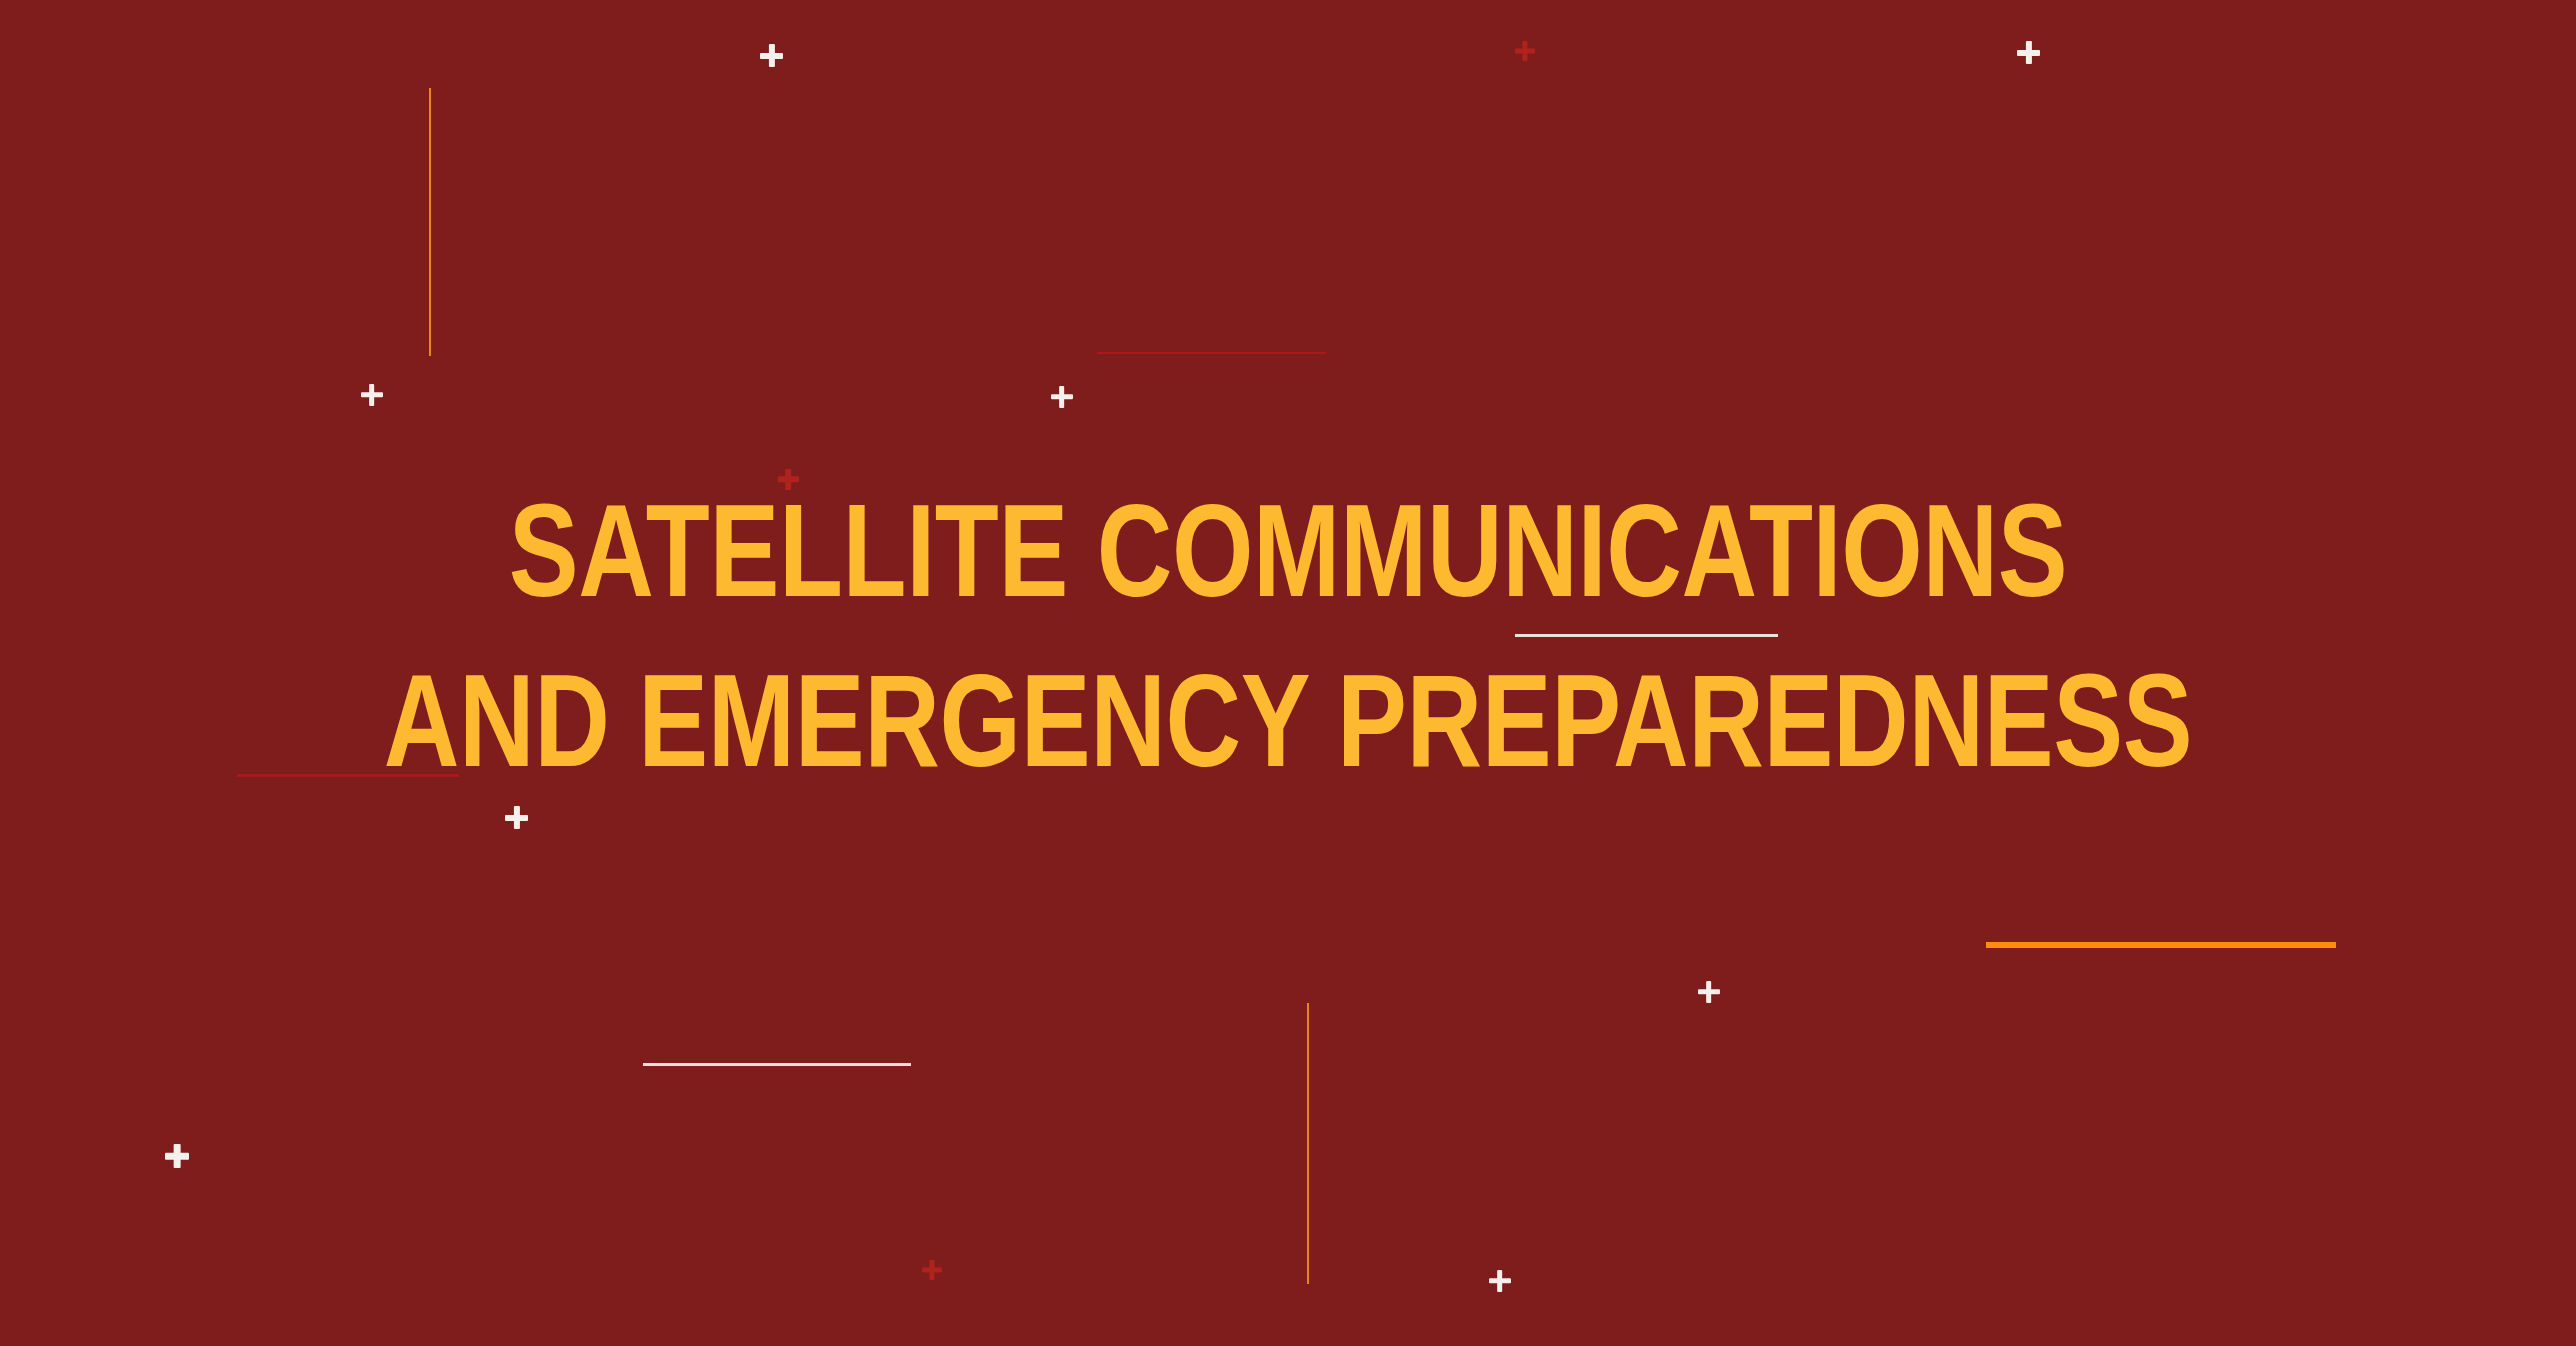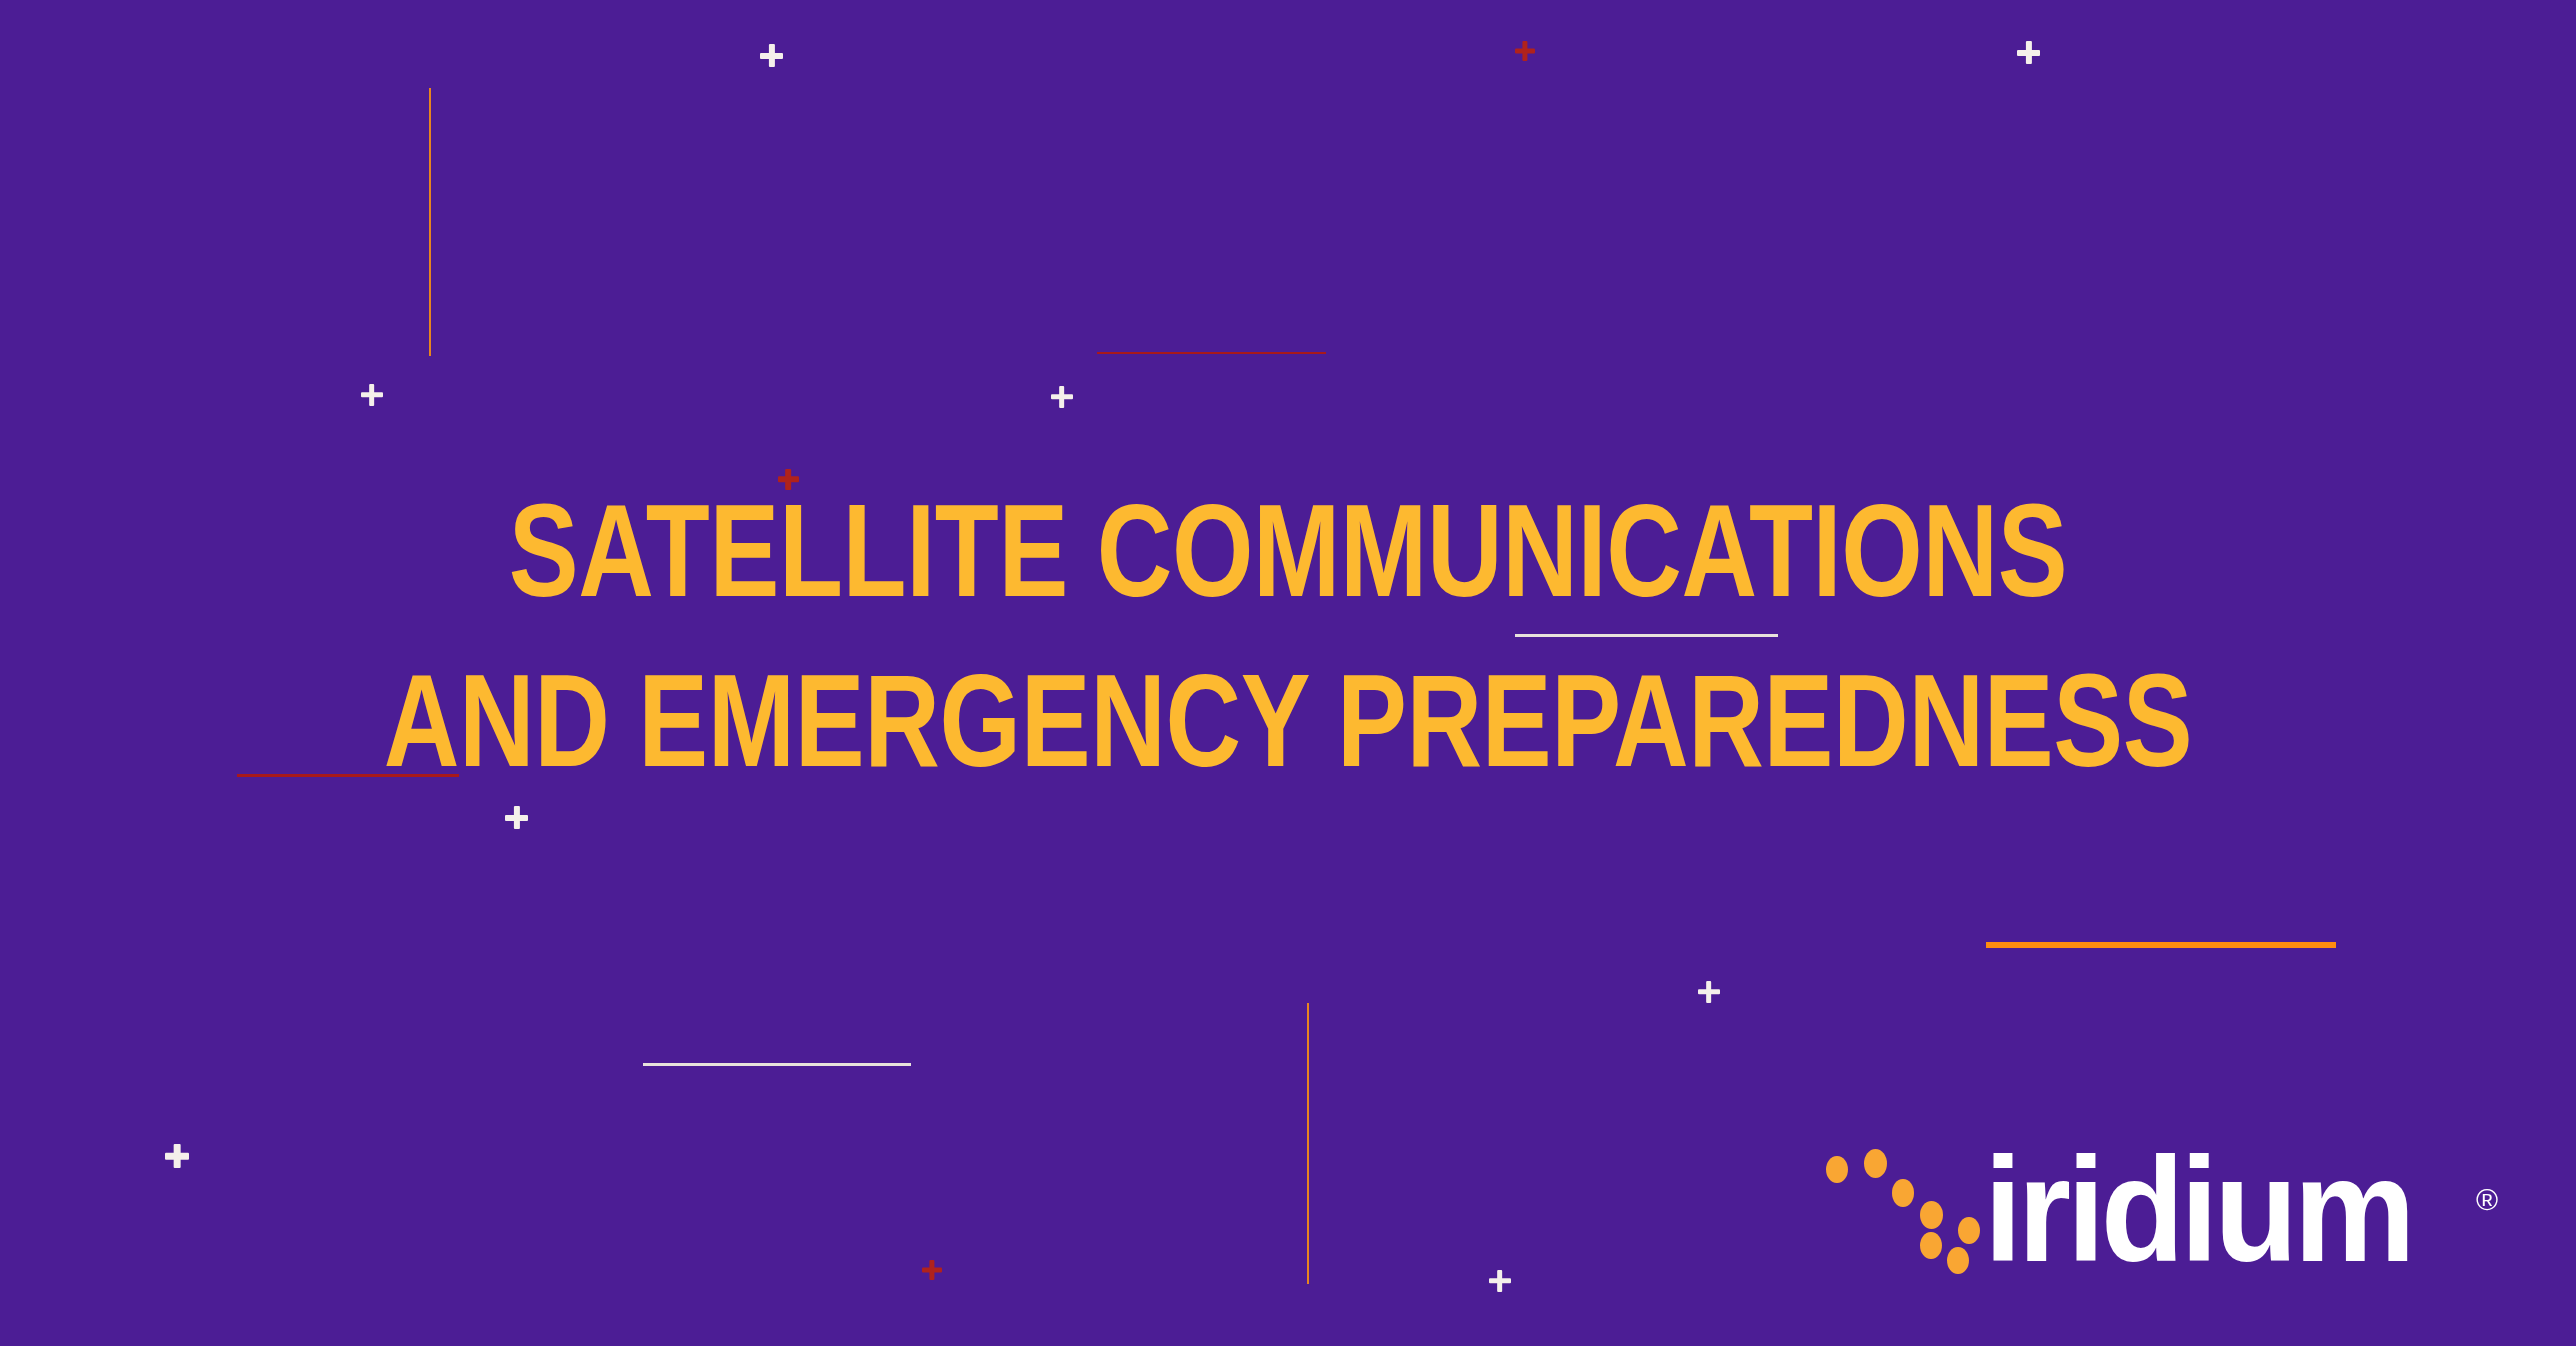--- a/index.html
+++ b/index.html
@@ -74,21 +74,21 @@
     left:662px;
     top:36px;
     color:#FFFFFF;
     font-size:30px;
     line-height:30px;
   }
 </style>
 </head>
 <body>
 
-<div id="stage" style="background: #4c1d95;">
+<div id="stage" style="background: #7f1d1d;">
 
   <div id="lines-layer">
       <div class="deco-line" style="left: 429px; top: 88px; width: 1.5px; height: 268px; background: rgb(232, 133, 30);"></div>
       <div class="deco-line" style="left: 1097px; top: 352px; width: 229px; height: 2.1px; background: rgb(168, 25, 26);"></div>
       <div class="deco-line" style="left: 1515px; top: 634px; width: 263px; height: 2.6px; background: rgb(232, 226, 220);"></div>
       <div class="deco-line" style="left: 237px; top: 774px; width: 222px; height: 2.6px; background: rgb(168, 25, 26);"></div>
       <div class="deco-line" style="left: 1986px; top: 942px; width: 350px; height: 6.2px; background: rgb(255, 140, 15);"></div>
       <div class="deco-line" style="left: 643px; top: 1063px; width: 268px; height: 2.6px; background: rgb(232, 226, 220);"></div>
       <div class="deco-line" style="left: 1307px; top: 1003px; width: 1.5px; height: 281px; background: rgb(232, 133, 30);"></div>
     </div>
@@ -105,28 +105,15 @@
       <div class="deco-plus" style="left: 1698px; top: 981px; width: 21.6px; height: 21.6px; color: rgb(245, 240, 235); --t: 5.7px;"></div>
       <div class="deco-plus" style="left: 922px; top: 1260px; width: 19.6px; height: 19.6px; color: rgb(176, 34, 28); --t: 5.2px;"></div>
       <div class="deco-plus" style="left: 1489px; top: 1270px; width: 21.6px; height: 21.6px; color: rgb(245, 240, 235); --t: 5.7px;"></div>
     </div>
 
   <div id="headline" style="color: rgb(253, 185, 48);">
     <span class="ln">SATELLITE COMMUNICATIONS</span>
     <span class="ln">AND EMERGENCY PREPAREDNESS</span>
   </div>
 
-  <div id="logo">
-    <div id="logo-dots">
-        <div class="dot" style="left: 12.4px; top: 7.2px; width: 21.6px; height: 27px; background: rgb(249, 166, 51);"></div>
-        <div class="dot" style="left: 50px; top: 0px; width: 23px; height: 29px; background: rgb(249, 166, 51);"></div>
-        <div class="dot" style="left: 78px; top: 30px; width: 21.6px; height: 28px; background: rgb(249, 166, 51);"></div>
-        <div class="dot" style="left: 106px; top: 52px; width: 23px; height: 28px; background: rgb(249, 166, 51);"></div>
-        <div class="dot" style="left: 106px; top: 83px; width: 21.6px; height: 27px; background: rgb(249, 166, 51);"></div>
-        <div class="dot" style="left: 144px; top: 68px; width: 21.6px; height: 27px; background: rgb(249, 166, 51);"></div>
-        <div class="dot" style="left: 133px; top: 98px; width: 21.6px; height: 27px; background: rgb(249, 166, 51);"></div>
-      </div>
-    <div id="logo-word" style="color: rgb(255, 255, 255);">iridium</div>
-    <div id="logo-reg">®</div>
-  </div>
 
 </div>
 
 
 </body></html>

